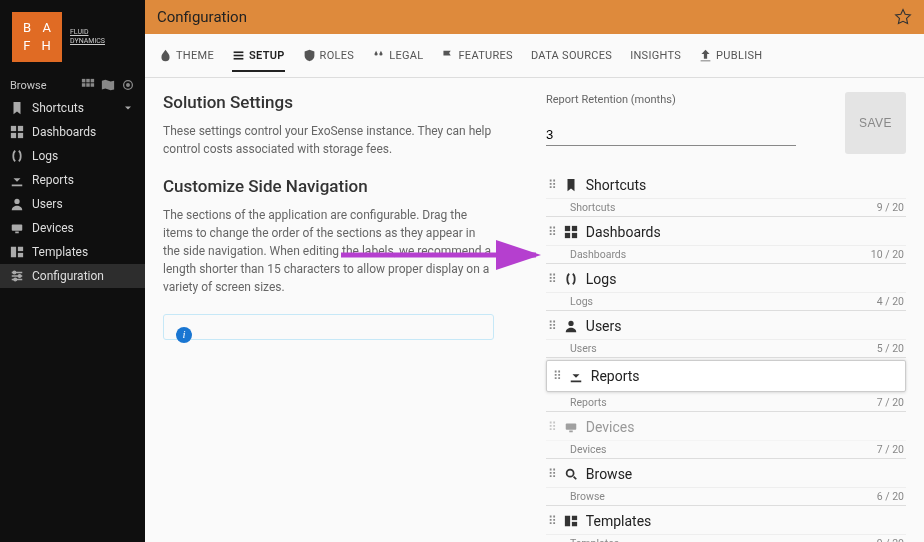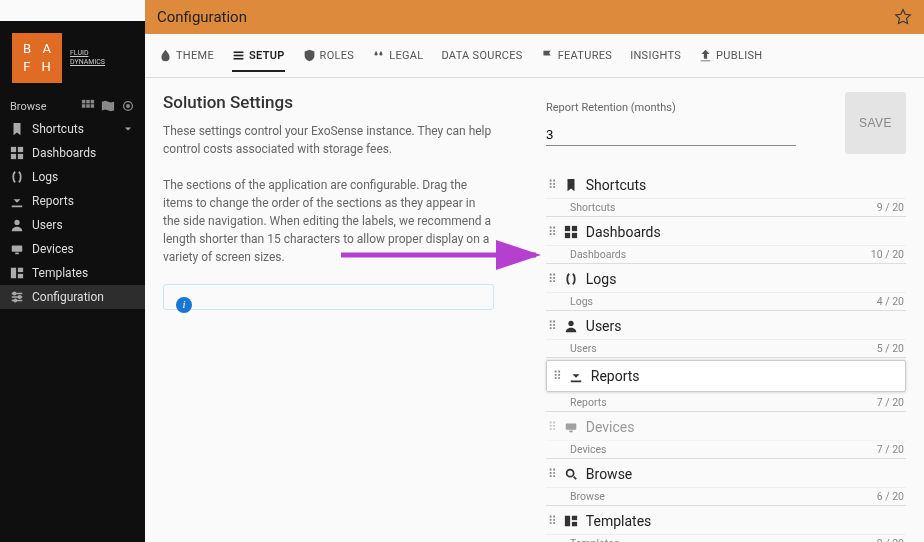--- a/index.html
+++ b/index.html
@@ -1,21 +1,21 @@
 <!DOCTYPE html>
 <html><head>
 <meta charset="utf-8">
 <style>
 * { box-sizing: border-box; margin: 0; padding: 0; }
 body { font-family: -apple-system, BlinkMacSystemFont, "Segoe UI", Roboto, Arial, sans-serif; font-size: 13px; color: #333; background: #fafafa; width: 924px; height: 542px; overflow: hidden; }
 
 .app { display: flex; height: 542px; }
 
 
-.sidebar { width: 145px; background: #0f0f0f; color: #c8c8c8; display: flex; flex-direction: column; margin-top: 21px; }
+.sidebar { width: 145px; background: #0f0f0f; color: #c8c8c8; display: flex; flex-direction: column; }
 .logo-box { padding: 12px; display:flex; align-items:center; gap:8px;}
 .logo-square { background: #e06b24; width: 50px; height: 50px; display:flex; flex-direction:column; align-items:center; justify-content:center; font-size:13px; font-weight:400; color:#fff; letter-spacing:4px; padding-left:4px;}
 .logo-line { line-height:18px; }
 .logo-text { font-size:7px; line-height:9px; color:#ccc;text-decoration:underline; }
 .browse-row { display:flex; align-items:center; justify-content:space-between; padding: 4px 10px 4px 10px; font-size:11px;}
 .browse-icons { display:flex; gap:6px; color:#888;}
 .browse-icons .gi { width:14px; height:14px; }
 .nav-items { display:flex; flex-direction:column; }
 .nav-item { display:flex; align-items:center; gap:8px; padding:5px 10px; font-size:12px; color:#ddd; cursor:pointer; }
 .nav-item.active { background:#2d2d2d; }
@@ -38,21 +38,21 @@
 .left-col { flex:1; max-width: 360px; }
 .right-col { width:360px; position:relative; }
 
 h2.section { font-size:17px; font-weight:500; color:#333; margin-bottom:10px; }
 .subtext { font-size:12px; color:#666; line-height:1.5; margin-bottom:18px; }
 
 .infobox { border:1px solid #c6e8f7; border-radius:3px; padding:12px 14px 12px 40px; position:relative; color:#1976d2; font-size:11.5px; line-height:1.6; margin-top:10px;}
 .infobox .info-i { position:absolute; left:12px; top:12px; width:16px; height:16px; border-radius:50%; background:#1976d2; color:#fff; font-size:11px; display:flex; align-items:center; justify-content:center; font-style:italic; font-family:serif;}
 
 .retention-block { margin-bottom:8px; }
-.retention-label { font-size:11px; color:#666; margin-bottom:10px;}
+.retention-label { font-size:11px; color:#666; margin-bottom:18px;}
 .retention-input { width:250px; border:none; border-bottom:1px solid #888; background:transparent; font-size:13px; padding:3px 0; outline:none;}
 .save-btn { background:#e4e4e4; color:#888; border:none; border-radius:3px; padding:24px 14px; font-size:12px; cursor:pointer; letter-spacing:0.5px; float:right; }
 
 .retention-row { display:flex; align-items:flex-end; gap:12px; margin-bottom:18px;}
 
 .nav-list { margin-top:10px; }
 .drag-row { display:flex; align-items:center; gap:8px; padding:5px 2px; border-bottom:1px solid #eee; background:transparent;}
 .drag-row.dragging { border:1px solid #ccc; background:#fff; box-shadow:0 1px 3px rgba(0,0,0,.12), 0 -1px 3px rgba(0,0,0,.08); padding:7px 6px; margin:2px 0; border-radius:2px;}
 .drag-row.under { opacity:0.45; }
 .drag-handle { color:#888; cursor:grab; font-size:12px; letter-spacing:-1px; }
@@ -229,48 +229,49 @@
         </div>
         <div class="tab">
           <span class="gi">
             <svg viewBox="0 0 16 16" width="13" height="13" fill="currentColor">
               <path d="M8 2v10M3 6l2-4 2 4a2 2 0 11-4 0m6 0l2-4 2 4a2 2 0 11-4 0M4 14h8"></path>
             </svg>
           </span>
           <span>LEGAL</span>
         </div>
         <div class="tab">
+          <span class="gi">
+            <svg viewBox="0 0 16 16" width="13" height="13" fill="currentColor">
+              <path d="M3 1v14M3 2h9l-2 3 2 3H3"></path>
+            </svg>
+          </span>
+          <span>FEATURES</span>
+        </div>
+        <div class="tab">
           <span>DATA SOURCES</span>
-        </div>
-        <div class="tab">
-          <span class="gi">
-            <svg viewBox="0 0 16 16" width="13" height="13" fill="currentColor">
-              <path d="M3 1v14M3 2h9l-2 3 2 3H3"></path>
-            </svg>
-          </span>
-          <span>FEATURES</span>
         </div>
         <div class="tab">
           <span>INSIGHTS</span>
         </div>
         <div class="tab">
           <span class="gi">
             <svg viewBox="0 0 16 16" width="13" height="13" fill="currentColor">
               <path d="M8 1l5 5H10v6H6V6H3z M2 14h12v1H2z"></path>
             </svg>
           </span>
           <span>PUBLISH</span>
         </div>
       </div>
 
     <div class="content">
       <div class="left-col">
         <h2 class="section">Solution Settings</h2>
         <p class="subtext">These settings control your ExoSense instance. They can help control costs associated with storage fees.</p>
 
+        <h2 class="section">Customize Side Navigation</h2>
         <p class="subtext">The sections of the application are configurable. Drag the items to change the order of the sections as they appear in the side navigation. When editing the labels, we recommend a length shorter than 15 characters to allow proper display on a variety of screen sizes.</p>
 
         <div class="infobox">
           <span class="info-i">i</span>
         </div>
       </div>
 
       <div class="right-col">
         <div class="retention-row">
           <div class="retention-block" style="flex:1">

